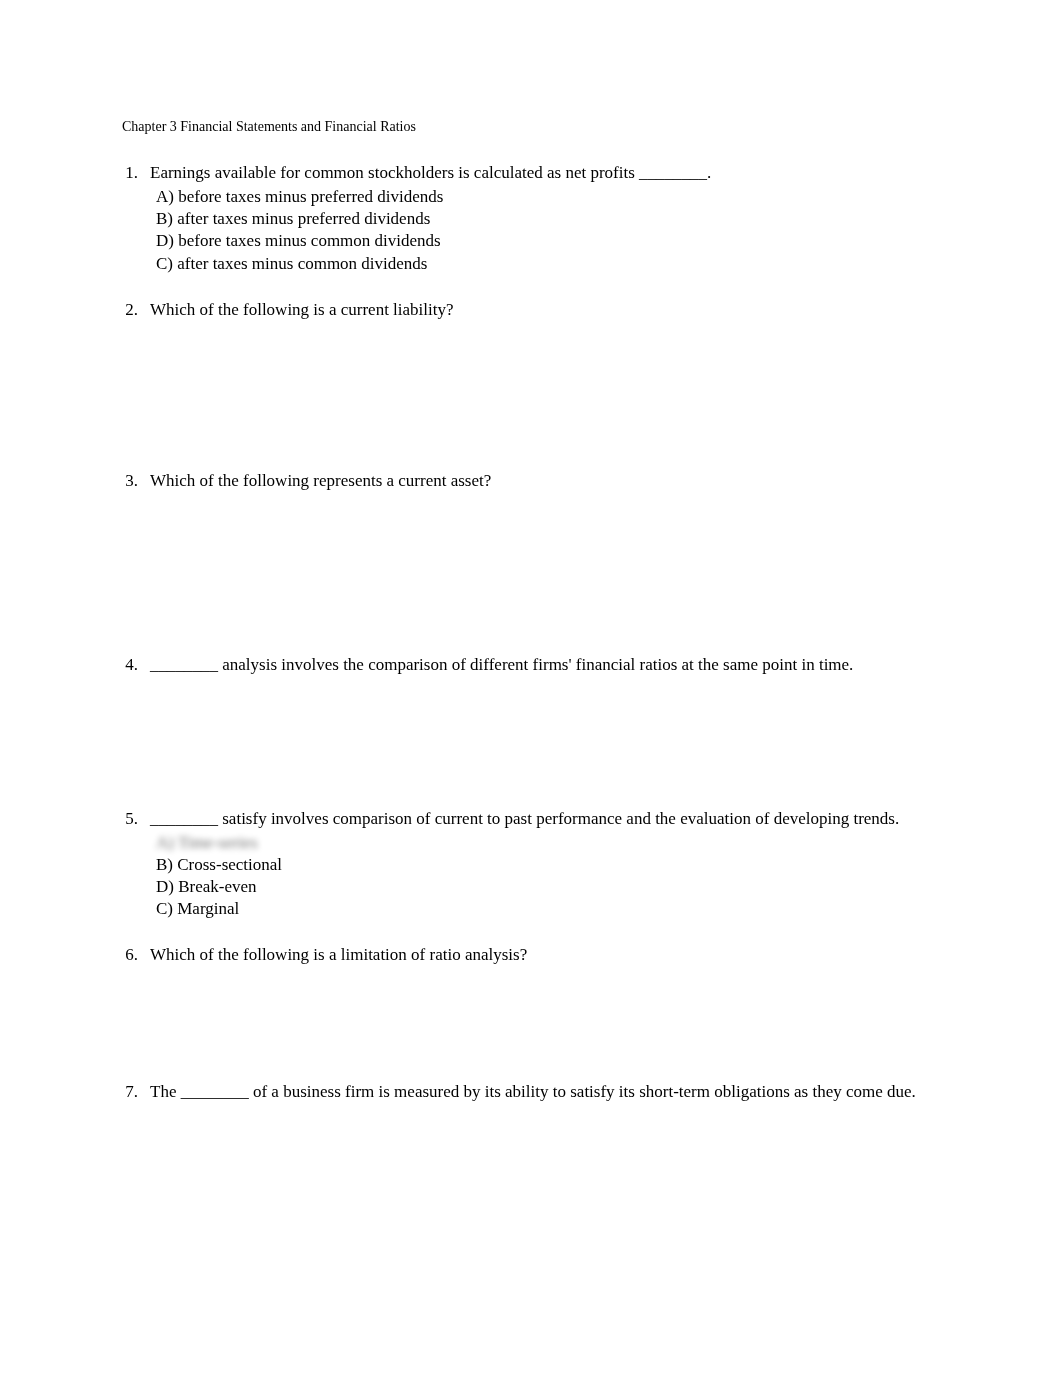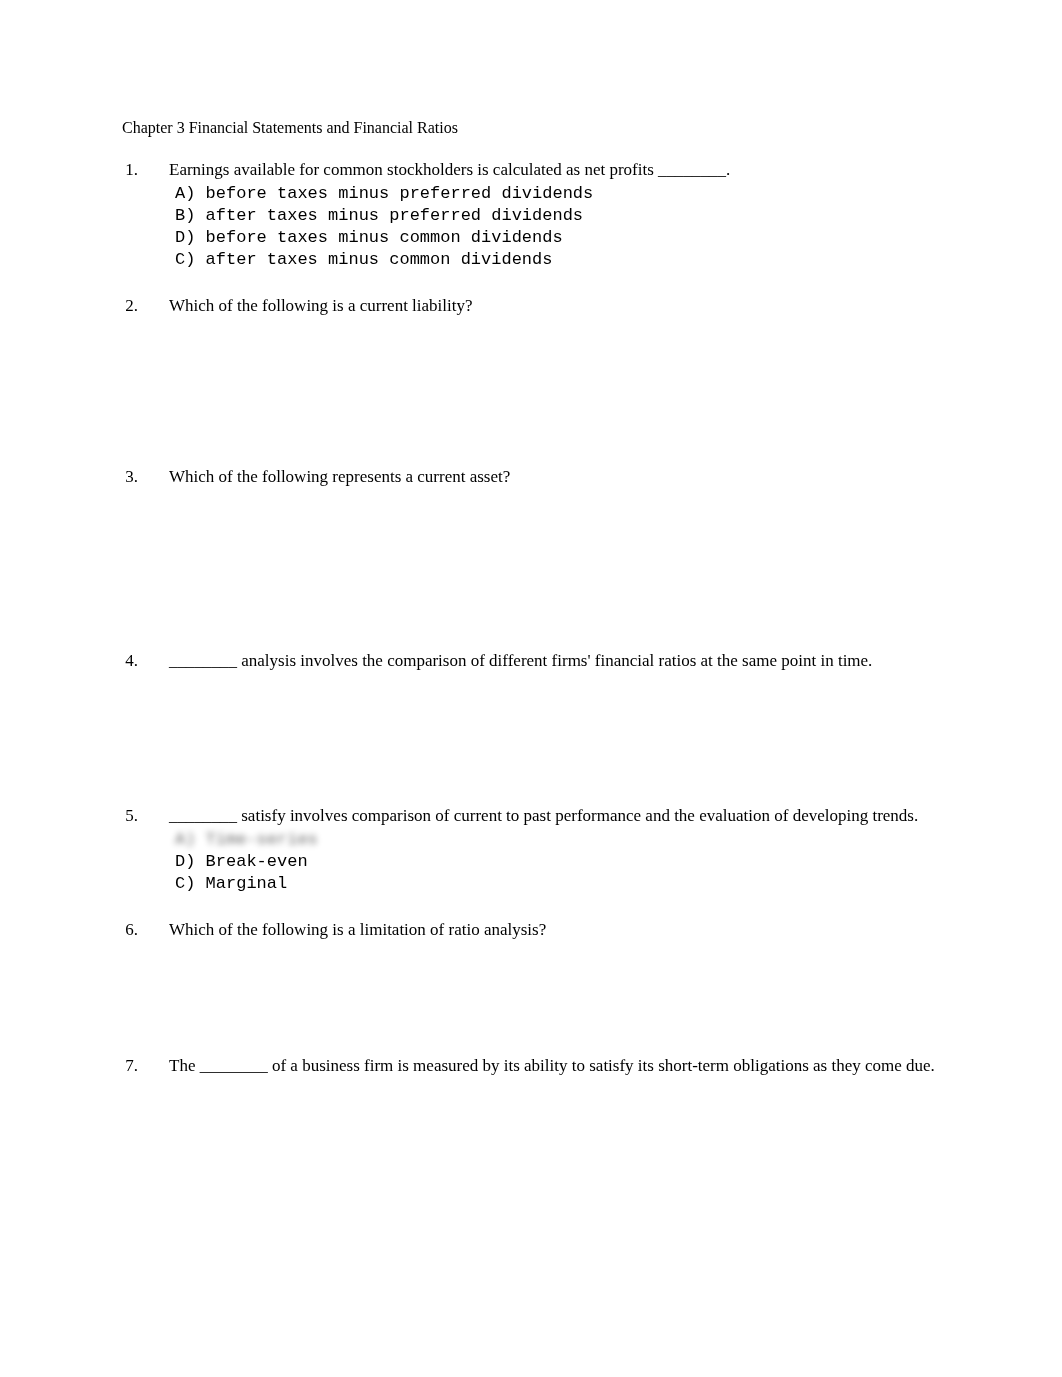--- a/index.html
+++ b/index.html
@@ -11,49 +11,47 @@
       background: #ffffff;
       font-family: "Times New Roman", Times, serif;
       font-size: 17px;
       color: #000000;
       line-height: 1.3;
       width: 1062px;
       height: 1377px;
       padding: 118px 115px 0 122px;
     }
     .chapter-title {
-      font-size: 16px;
-      margin-bottom: 20px;
+      font-size: 14px;
+      margin-bottom: 26px;
     }
     .question-list {
       list-style: none;
     }
     .question-item {
       display: flex;
       margin-bottom: 12px;
     }
     .q-number {
       min-width: 28px;
       text-align: right;
       padding-right: 12px;
     }
     .q-body {
       flex: 1;
-      margin-left: 19px;
     }
     .q-text {
       margin-bottom: 2px;
     }
     .option-list {
       list-style: none;
       padding-left: 6px;
     }
     .option-item {
       line-height: 1.3;
-      font-family: Liberation Mono, monospace;
     }
     .gap-small { height: 12px; }
     .gap-med { height: 118px; }
     .gap-large { height: 135px; }
     .gap-xlarge { height: 148px; }
     .gap-100 { height: 100px; }
     .blur {
       filter: blur(3px);
       opacity: 0.6;
     }
@@ -106,20 +104,21 @@
   </li>
 
   <div class="gap-med"></div>
 
   <li class="question-item">
     <div class="q-number">5.</div>
     <div class="q-body">
       <div class="q-text">________ satisfy involves comparison of current to past performance and the evaluation of developing trends.</div>
       <ul class="option-list">
         <li class="option-item blur">A) Time-series</li>
+        <li class="option-item">B) Cross-sectional</li>
         <li class="option-item">D) Break-even</li>
         <li class="option-item">C) Marginal</li>
       </ul>
     </div>
   </li>
 
   <div class="gap-small"></div>
 
   <li class="question-item">
     <div class="q-number">6.</div>

